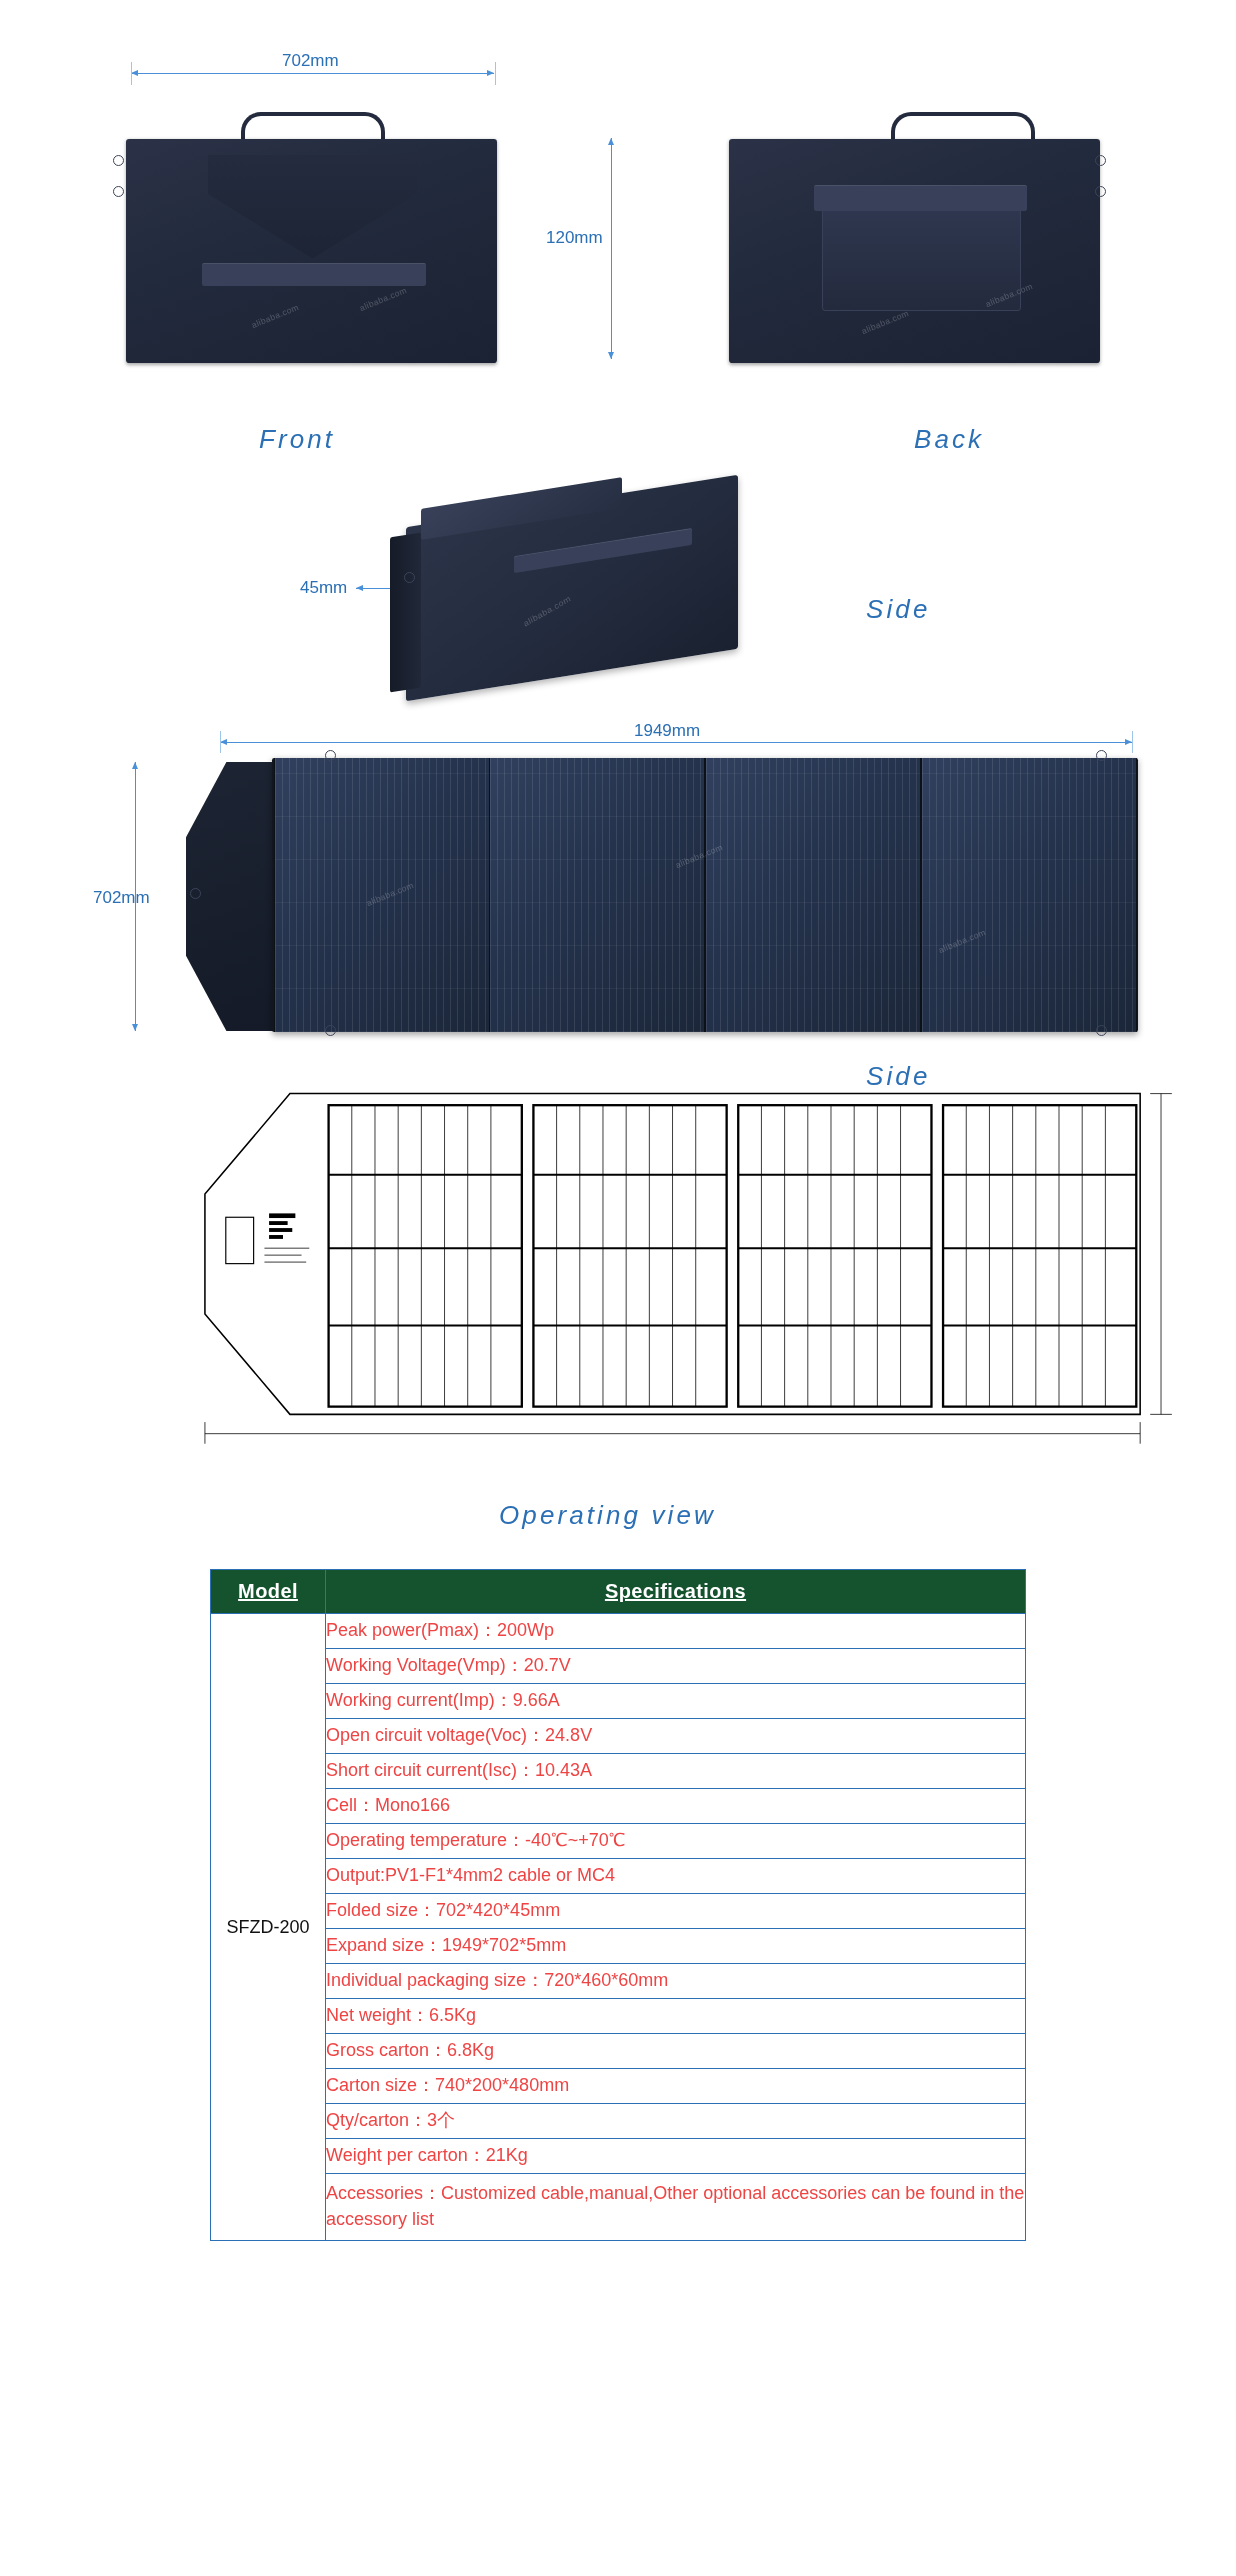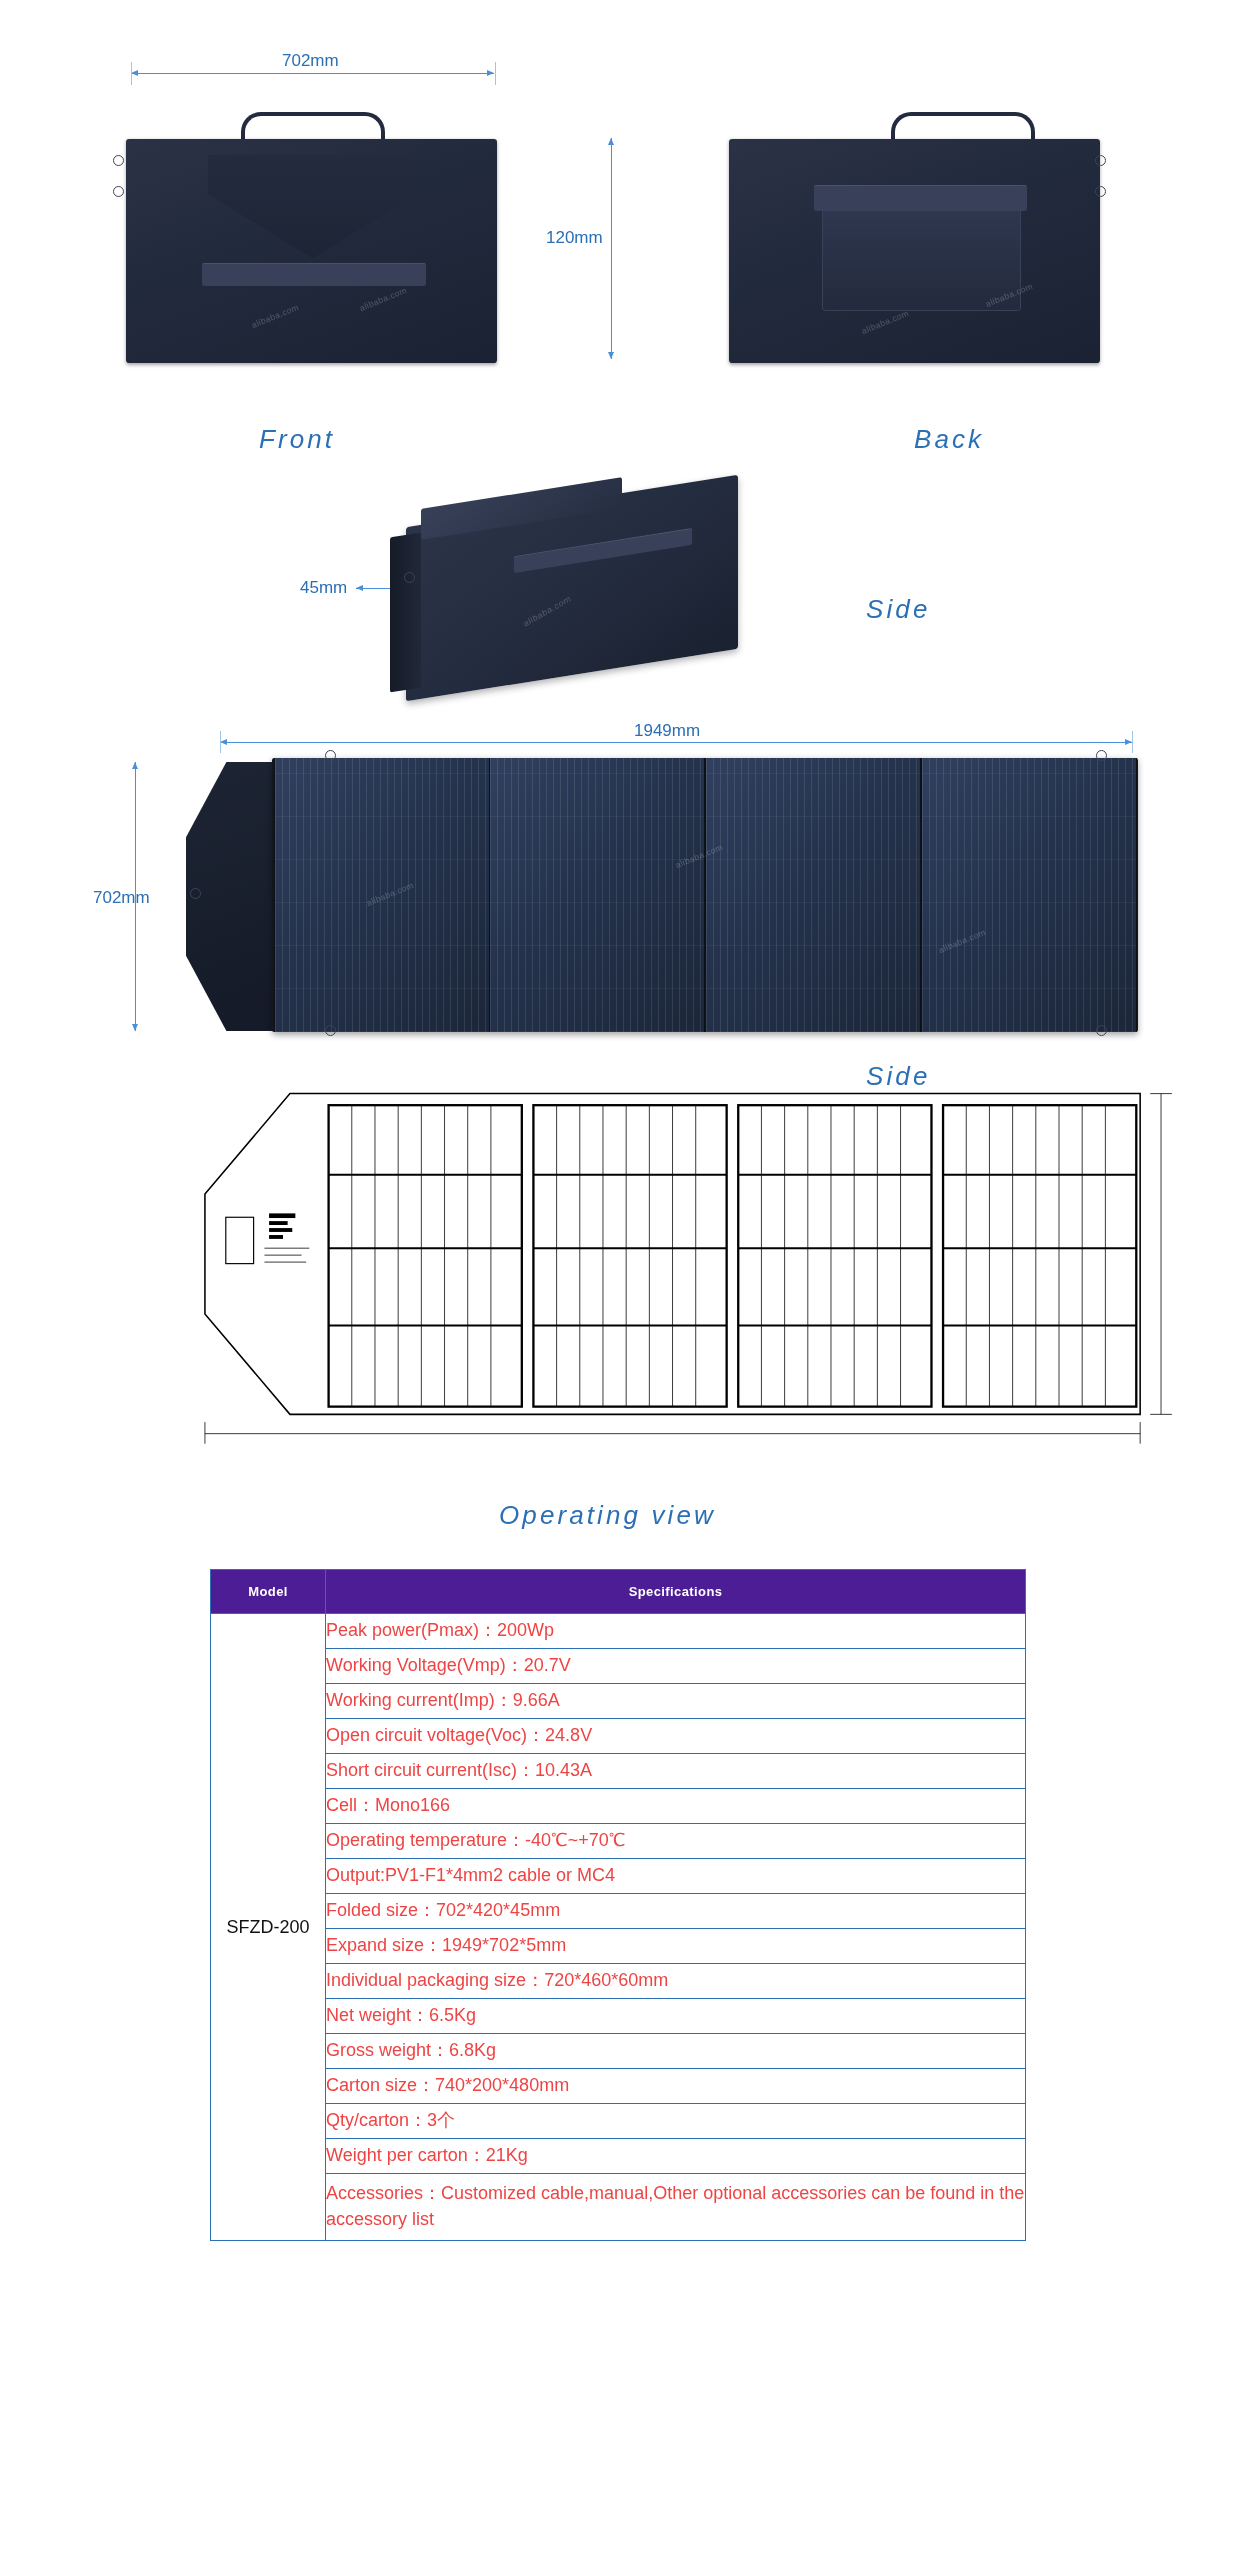--- a/index.html
+++ b/index.html
@@ -150,26 +150,27 @@
   .spec-table {
     position: absolute;
     border-collapse: collapse;
     font-family: "Liberation Sans", sans-serif;
   }
   .spec-table th, .spec-table td {
     border: 0.8px solid #2b6fb5;
     padding: 0;
   }
   .spec-table th {
-    background: #4c1d95;
+    background: #14532d;
     color: #ffffff;
-    font-size: 13px;
+    font-size: 20px;
     font-weight: bold;
     height: 43px;
     letter-spacing: 0.4px;
+    text-decoration: underline;
   }
   .model-cell {
     width: 114px;
     text-align: center;
     font-size: 18px;
     color: #111;
     vertical-align: middle;
   }
   .spec-cell {
     padding: 5.4px 10.8px;
@@ -401,21 +402,21 @@
       <tr>
           <td class="spec-cell">Expand size：1949*702*5mm</td>
         </tr>
       <tr>
           <td class="spec-cell">Individual packaging size：720*460*60mm</td>
         </tr>
       <tr>
           <td class="spec-cell">Net weight：6.5Kg</td>
         </tr>
       <tr>
-          <td class="spec-cell">Gross weight：6.8Kg</td>
+          <td class="spec-cell">Gross carton：6.8Kg</td>
         </tr>
       <tr>
           <td class="spec-cell">Carton size：740*200*480mm</td>
         </tr>
       <tr>
           <td class="spec-cell">Qty/carton：3个</td>
         </tr>
       <tr>
           <td class="spec-cell">Weight per carton：21Kg</td>
         </tr>

